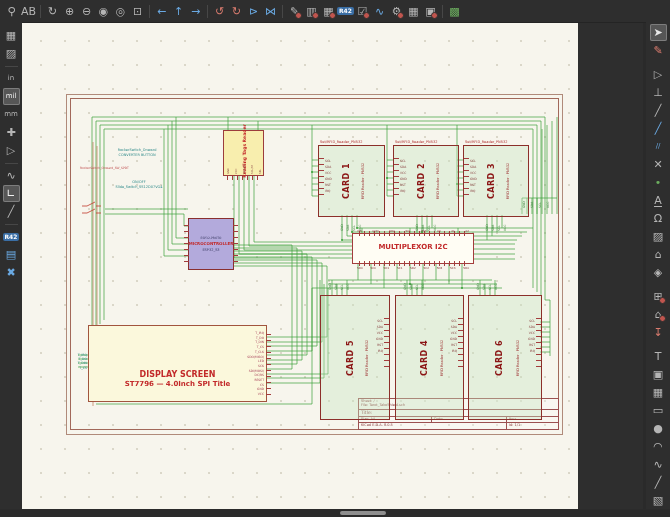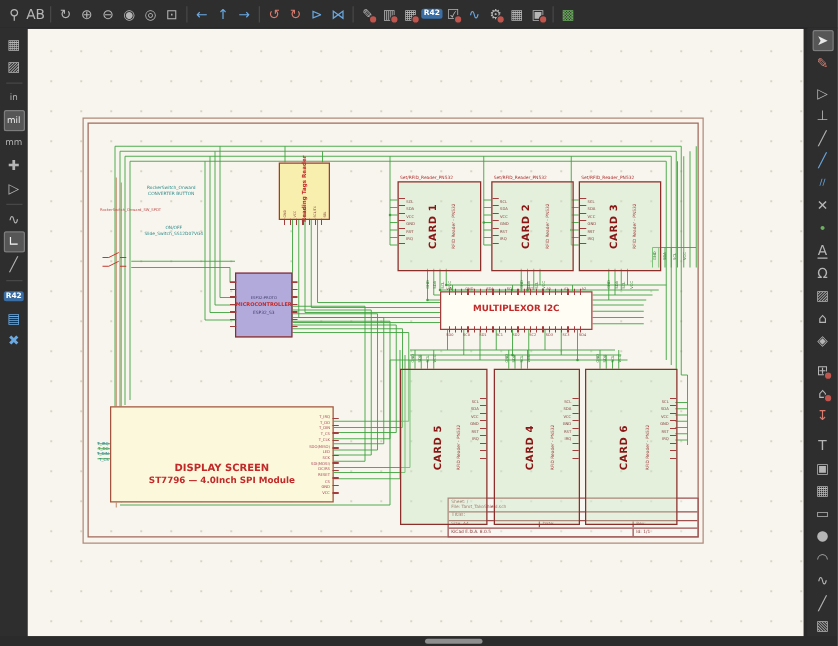--- a/index.html
+++ b/index.html
@@ -20,21 +20,21 @@
   .tb-btn.sel{background:#565656;box-shadow:inset 0 0 0 1px #7d7d7d;color:#f0f0f0;}
   .tb-sep{width:1px;height:13px;background:#474747;margin:0 3px;}
   .tb-vsep{width:13px;height:1px;background:#474747;margin:3px 0;}
   .glyph{line-height:1;}
   .c-blue{color:#6aa9e2;} .c-red{color:#d97b6e;} .c-green{color:#6cae5f;} .c-light{color:#e8e8e8;}
   .badge{background:#3a6ea5;color:#fff;font-size:6px;font-weight:bold;border-radius:2px;padding:1px 2px;}
   .und{border-bottom:1px solid currentColor;}
   .dot{position:absolute;right:1px;bottom:1px;width:5px;height:5px;border-radius:50%;background:#c0554e;border:1px solid #2e2e2e;}
 
   
-  .canvas{position:absolute;left:22px;top:22px;width:621px;height:487px;background-color:#f7f5ed;
+  .canvas{position:absolute;left:22px;top:22px;width:556px;height:487px;background-color:#f7f5ed;
           background-image:radial-gradient(circle,#d9d5c6 0.7px,rgba(0,0,0,0) 0.8px);
           background-size:24px 24px;background-position:7px 7px;overflow:hidden;}
   .wires{position:absolute;left:0;top:0;pointer-events:none;}
   .page-frame{position:absolute;border:1px solid #b08a7a;}
   .page-frame.inner{border-color:#a2685a;}
 
   .sheet{position:absolute;background:rgba(198,230,192,0.38);border:1px solid #8c2f2a;z-index:2;}
   .sheet .vlabel{position:absolute;left:42%;top:50%;transform:translate(-50%,-50%) rotate(-90deg);
                  font-weight:bold;color:#8b1515;font-size:8px;white-space:nowrap;letter-spacing:0.5px;}
   .sheet .vsub{position:absolute;left:68%;top:50%;transform:translate(-50%,-50%) rotate(-90deg);
@@ -408,21 +408,21 @@
           <span>SD3</span>
           <span>SC3</span>
           <span>SD4</span>
         </div>
       <div class="pinstrip-h" style="left:6px;right:6px;top:-3px;"></div>
       <div class="pinstrip-h" style="left:6px;right:6px;bottom:-3px;"></div>
     </div>
 
     <div class="display" style="left:66px;top:303px;width:177px;height:75px;">
       <span class="d1">DISPLAY SCREEN</span>
-      <span class="d2">ST7796 — 4.0Inch SPI Module</span>
+      <span class="d2">ST7796 — 4.0Inch SPI Title</span>
       <div class="disp-pins" id="disppins">
           <span>T_IRQ</span>
           <span>T_DO</span>
           <span>T_DIN</span>
           <span>T_CS</span>
           <span>T_CLK</span>
           <span>SDO(MISO)</span>
           <span>LED</span>
           <span>SCK</span>
           <span>SDI(MOSI)</span>

